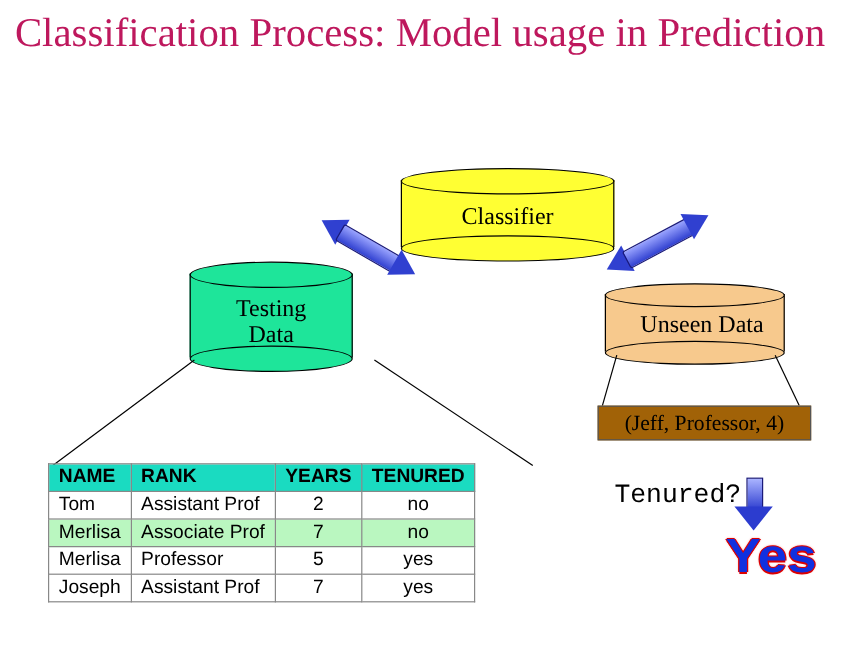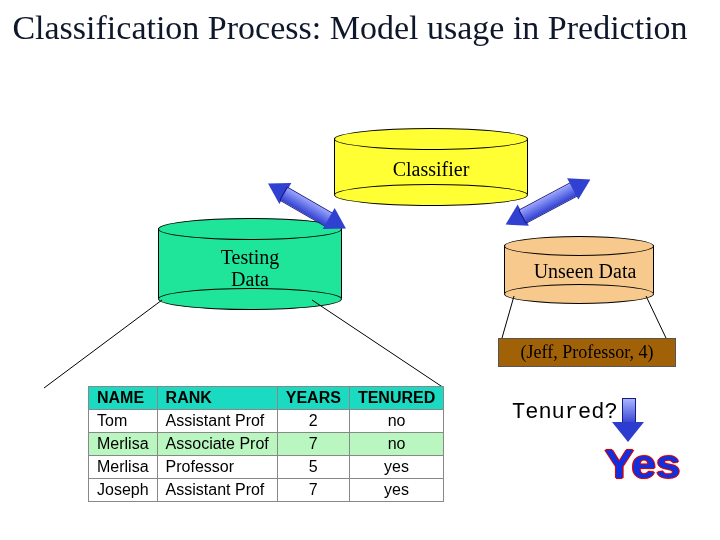--- a/index.html
+++ b/index.html
@@ -11,21 +11,21 @@
     position: relative;
     overflow: hidden;
   }
   .title {
     position: absolute;
     top: 8px;
     left: 0;
     width: 700px;
     text-align: center;
     font-size: 34px;
-    color: #0f172a;
+    color: #be185d;
     line-height: 1.15;
   }
   
   .cyl {
     position: absolute;
   }
   .cyl .body {
     position: absolute;
     left: 0;
     right: 0;
@@ -41,28 +41,28 @@
     position: absolute;
     left: 0;
     right: 0;
     text-align: center;
     font-size: 20px;
     color: #000;
     line-height: 1.1;
   }
 
   
-  .classifier { left: 334px; top: 128px; width: 194px; height: 76px; }
+  .classifier { left: 334px; top: 140px; width: 178px; height: 76px; }
   .classifier .top  { top: 0; height: 20px; background: #ffff33; }
   .classifier .body { top: 10px; height: 56px; background: #ffff33; border-left:1px solid #000; border-right:1px solid #000;}
   .classifier .bot  { top: 56px; height: 20px; background: #ffff33; }
   .classifier .label{ top: 30px; }
 
   
-  .testing { left: 158px; top: 218px; width: 184px; height: 90px; }
+  .testing { left: 158px; top: 218px; width: 136px; height: 90px; }
   .testing .top  { top: 0; height: 20px; background: #1ee59a; }
   .testing .body { top: 10px; height: 70px; background: #1ee59a; border-left:1px solid #000; border-right:1px solid #000;}
   .testing .bot  { top: 70px; height: 20px; background: #1ee59a; }
   .testing .label{ top: 28px; }
 
   
   .unseen { left: 504px; top: 236px; width: 150px; height: 66px; }
   .unseen .top  { top: 0; height: 18px; background: #f7c98d; }
   .unseen .body { top: 9px; height: 48px; background: #f7c98d; border-left:1px solid #000; border-right:1px solid #000;}
   .unseen .bot  { top: 48px; height: 18px; background: #f7c98d; }
@@ -102,21 +102,20 @@
   }
 
   
   .tbl {
     position: absolute;
     left: 40px;
     top: 386px;
     border-collapse: collapse;
     font-family: Arial, Helvetica, sans-serif;
     font-size: 16px;
-    margin-left: 48px;
   }
   .tbl th, .tbl td {
     border: 1px solid #888;
     padding: 2px 8px;
     text-align: left;
   }
   .tbl th {
     background: #1adbc1;
     font-weight: bold;
   }

